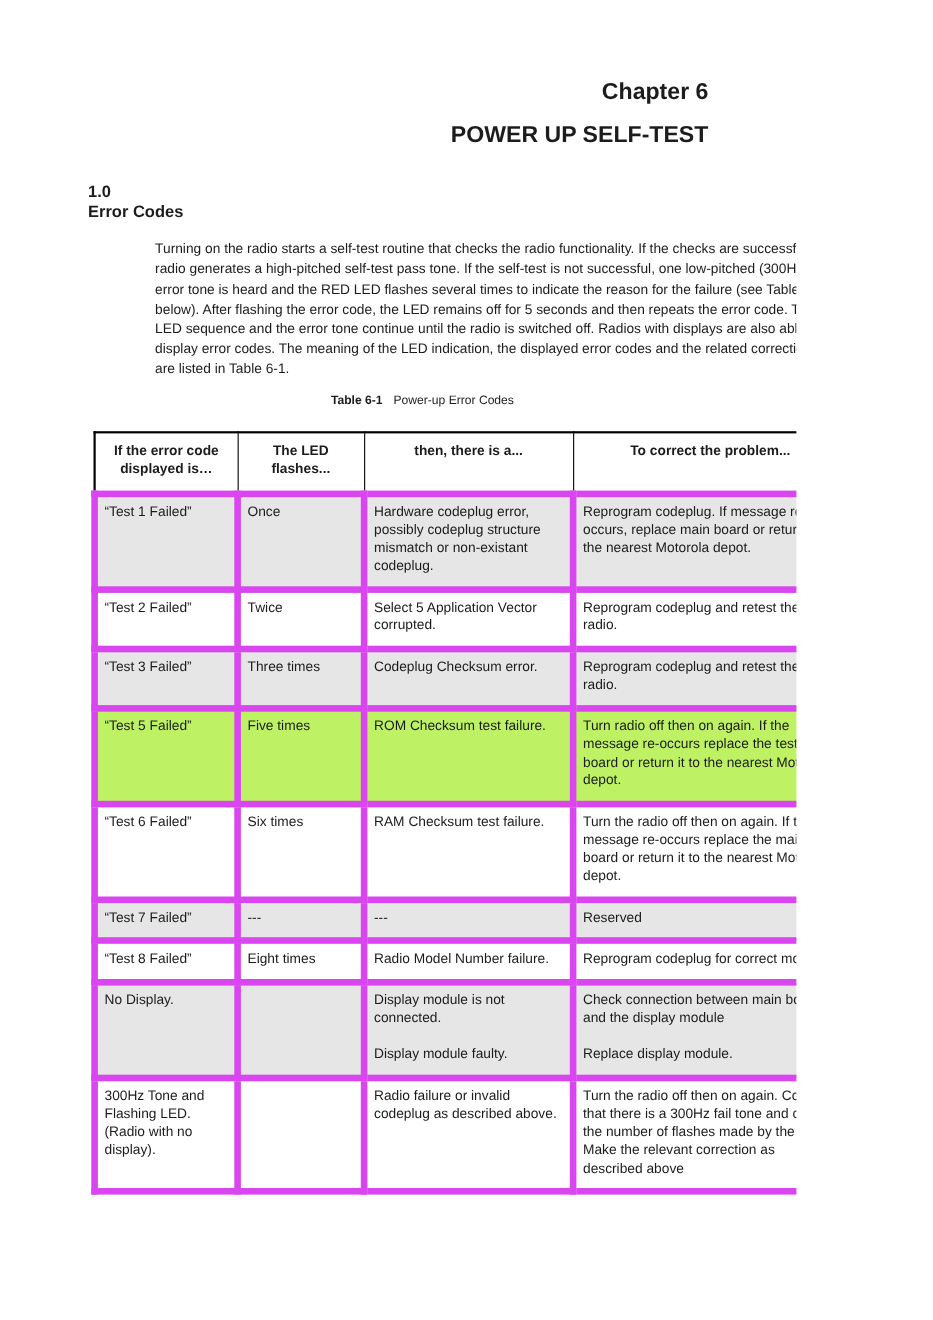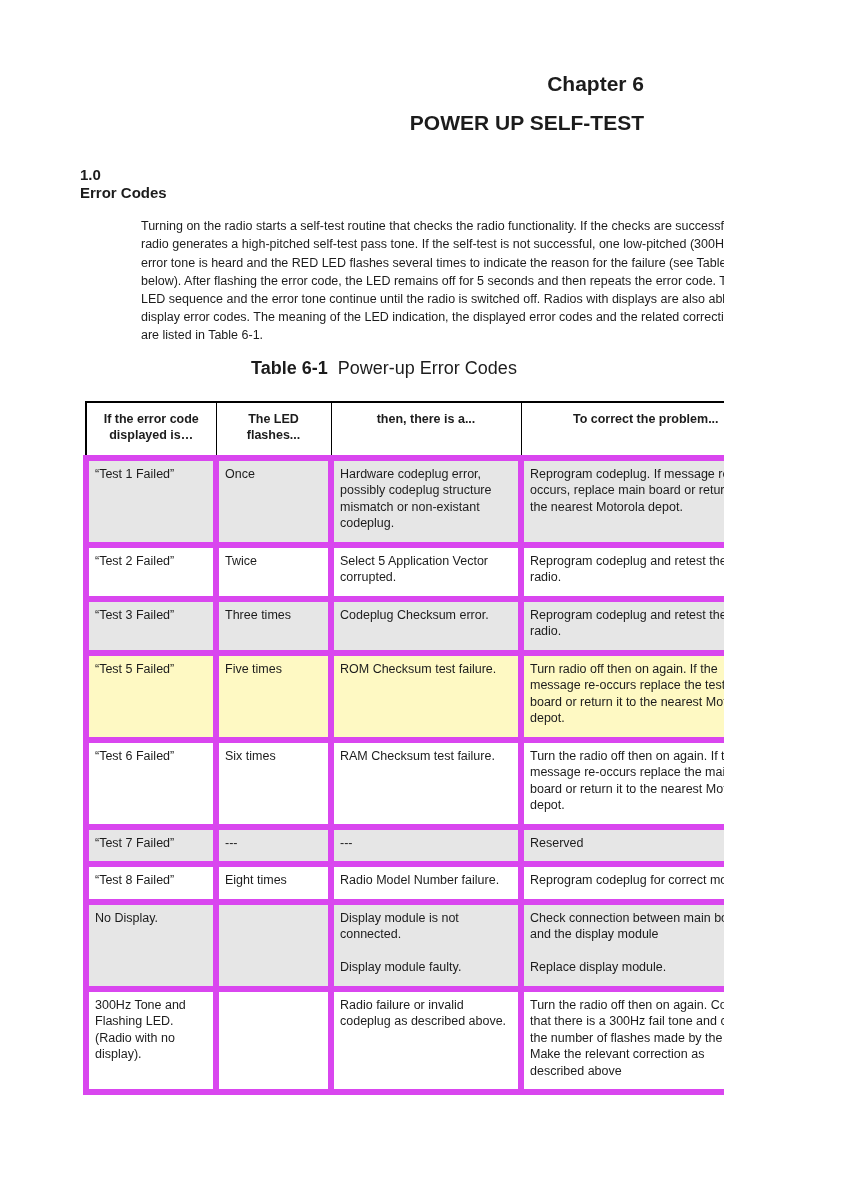--- a/index.html
+++ b/index.html
@@ -50,21 +50,21 @@
     width: 622px;
     font-size: 12.5px;
     line-height: 18.2px;
     text-align: left;
   }
   .table-caption {
     margin: 0;
     padding: 13px 0 0 0;
     width: 768px;
     text-align: center;
-    font-size: 18px;
+    font-size: 11px;
   }
   .table-caption .cap-label {
     font-weight: bold;
     margin-right: 10px;
   }
   table.error-table {
     margin: 22px 0 0 83px;
     border-collapse: collapse;
     table-layout: fixed;
     width: 685px;
@@ -140,21 +140,21 @@
           <td>Twice</td>
           <td>Select 5 Application Vector corrupted.</td>
           <td>Reprogram codeplug and retest the radio.</td>
         </tr>
         <tr style="background: rgb(230, 230, 230);">
           <td>“Test 3 Failed”</td>
           <td>Three times</td>
           <td>Codeplug Checksum error.</td>
           <td>Reprogram codeplug and retest the radio.</td>
         </tr>
-        <tr style="background: #fef9c3;">
+        <tr style="background: #bef264;">
           <td>“Test 5 Failed”</td>
           <td>Five times</td>
           <td>ROM Checksum test failure.</td>
           <td>Turn radio off then on again. If the message re-occurs replace the test board or return it to the nearest Motorola depot.</td>
         </tr>
         <tr>
           <td>“Test 6 Failed”</td>
           <td>Six times</td>
           <td>RAM Checksum test failure.</td>
           <td>Turn the radio off then on again. If the message re-occurs replace the main board or return it to the nearest Motorola depot.</td>

